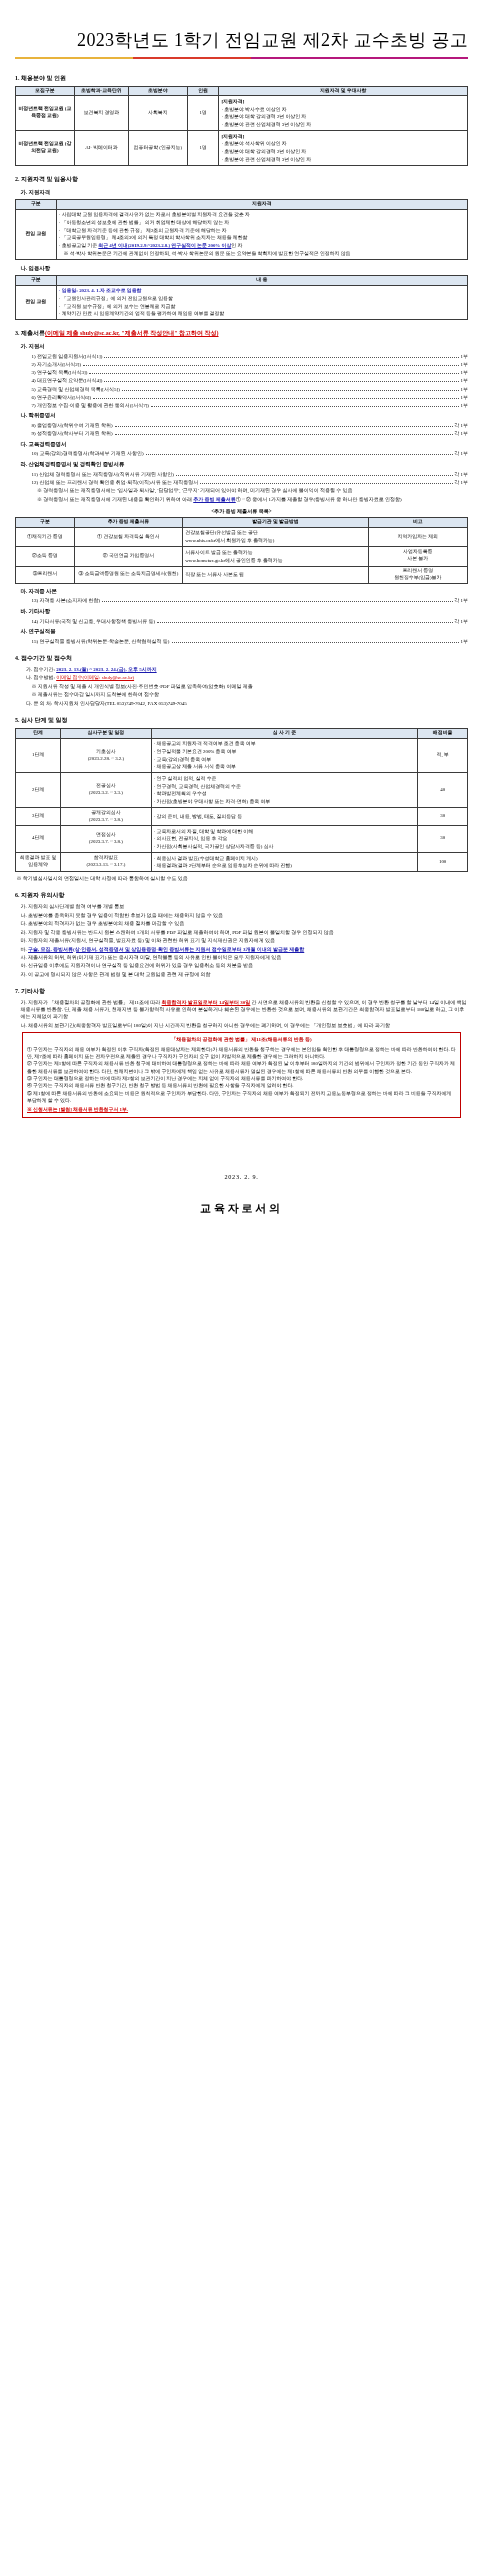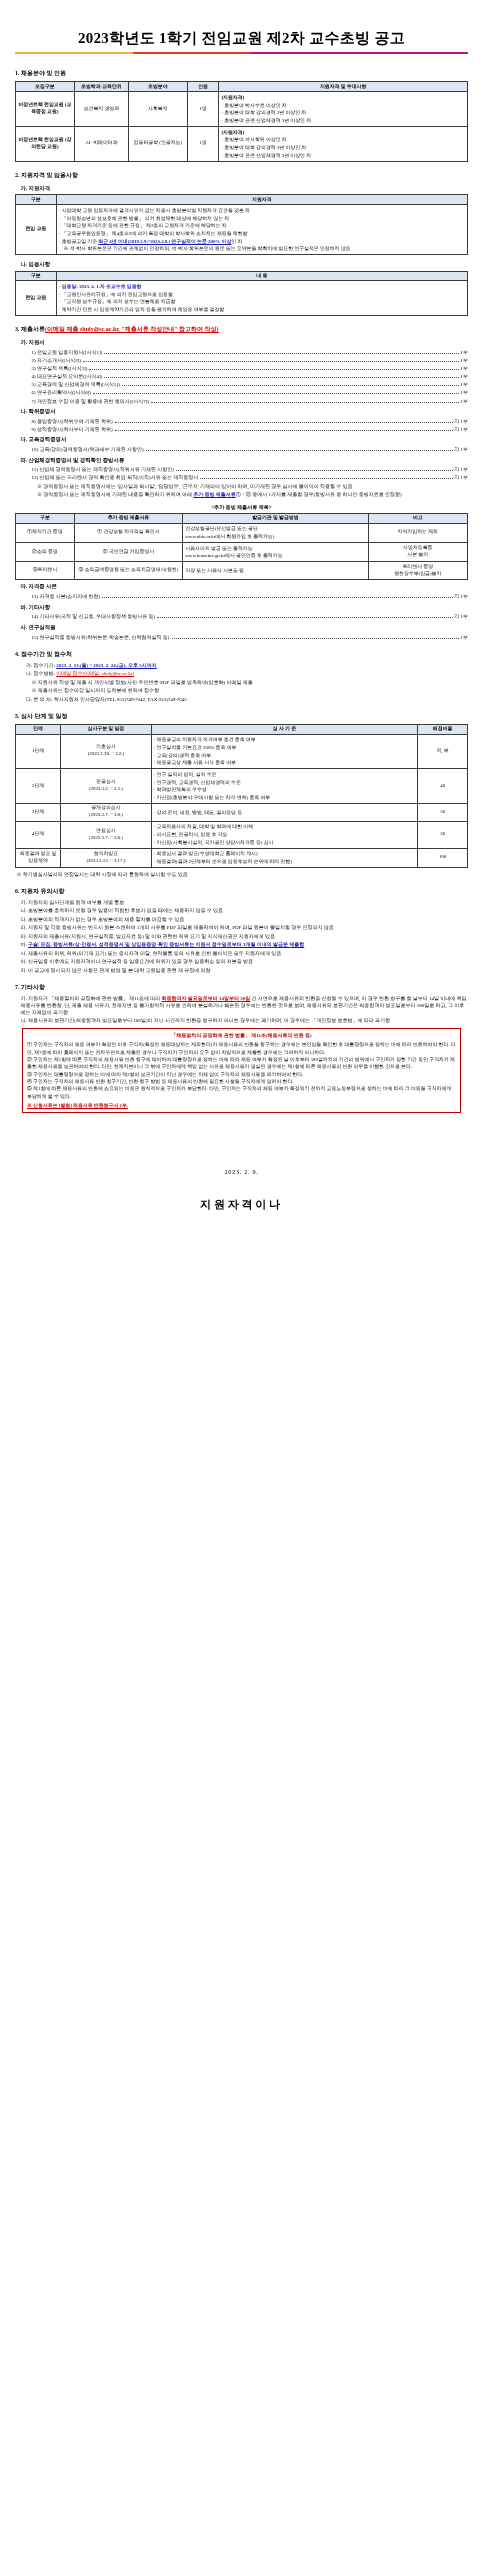--- a/index.html
+++ b/index.html
@@ -14,23 +14,23 @@
     font-family: "Liberation Serif", "DejaVu Serif", serif;
     color: #000000;
     font-size: 5px;
     line-height: 1.42;
     position: relative;
   }
   .page { padding: 19.3px 15px 13.8px 15px; }
 
   
   .doc-title {
-    text-align: center;
-    font-size: 15px;
-    font-weight: bold;
+    text-align: right;
+    font-size: 18px;
+    font-weight: normal;
     letter-spacing: 0.3px;
     margin: 8.3px 0 0 0;
     font-family: "Liberation Serif", serif;
   }
   .title-rule {
     display: flex;
     height: 2.1px;
     margin: 3.4px 0 15px 0;
   }
   .title-rule i { display:block; height:100%; }
@@ -505,16 +505,16 @@
     <div>① 구인자는 구직자의 채용 여부가 확정된 이후 구직자(확정된 채용대상자는 제외한다)가 채용서류의 반환을 청구하는 경우에는 본인임을 확인한 후 대통령령으로 정하는 바에 따라 반환하여야 한다. 다만, 제7조에 따라 홈페이지 또는 전자우편으로 제출된 경우나 구직자가 구인자의 요구 없이 자발적으로 제출한 경우에는 그러하지 아니하다.</div>
     <div>② 구인자는 제1항에 따른 구직자의 채용서류 반환 청구에 대비하여 대통령령으로 정하는 바에 따라 채용 여부가 확정된 날 이후부터 180일까지의 기간의 범위에서 구인자가 정한 기간 동안 구직자가 제출한 채용서류를 보관하여야 한다. 다만, 천재지변이나 그 밖에 구인자에게 책임 없는 사유로 채용서류가 멸실된 경우에는 제1항에 따른 채용서류의 반환 의무를 이행한 것으로 본다.</div>
     <div>③ 구인자는 대통령령으로 정하는 바에 따라 제2항의 보관기간이 지난 경우에는 지체 없이 구직자의 채용서류를 파기하여야 한다.</div>
     <div>④ 구인자는 구직자의 채용서류 반환 청구기간, 반환 청구 방법 등 채용서류의 반환에 필요한 사항을 구직자에게 알려야 한다.</div>
     <div>⑤ 제1항에 따른 채용서류의 반환에 소요되는 비용은 원칙적으로 구인자가 부담한다. 다만, 구인자는 구직자의 채용 여부가 확정되기 전까지 고용노동부령으로 정하는 바에 따라 그 비용을 구직자에게 부담하게 할 수 있다.</div>
     <div class="red bold u" style="margin-top:2.1px;">※ 신청서류는 [별첨] 채용서류 반환청구서 1부.</div>
   </div>
 
   <div class="spacer-lg"></div>
   <div class="date-line">2023.  2.  9.</div>
-  <div class="signature">지원자격이나</div>
+  <div class="signature">교육자로서의</div>
 
 </div>
 
 
 </body></html>

